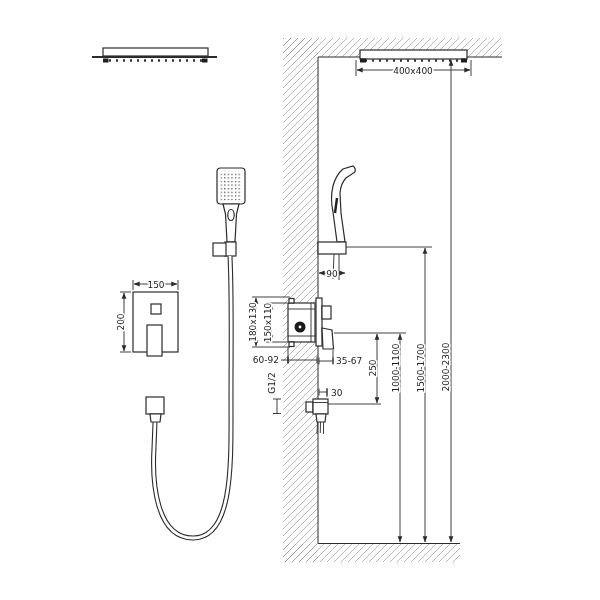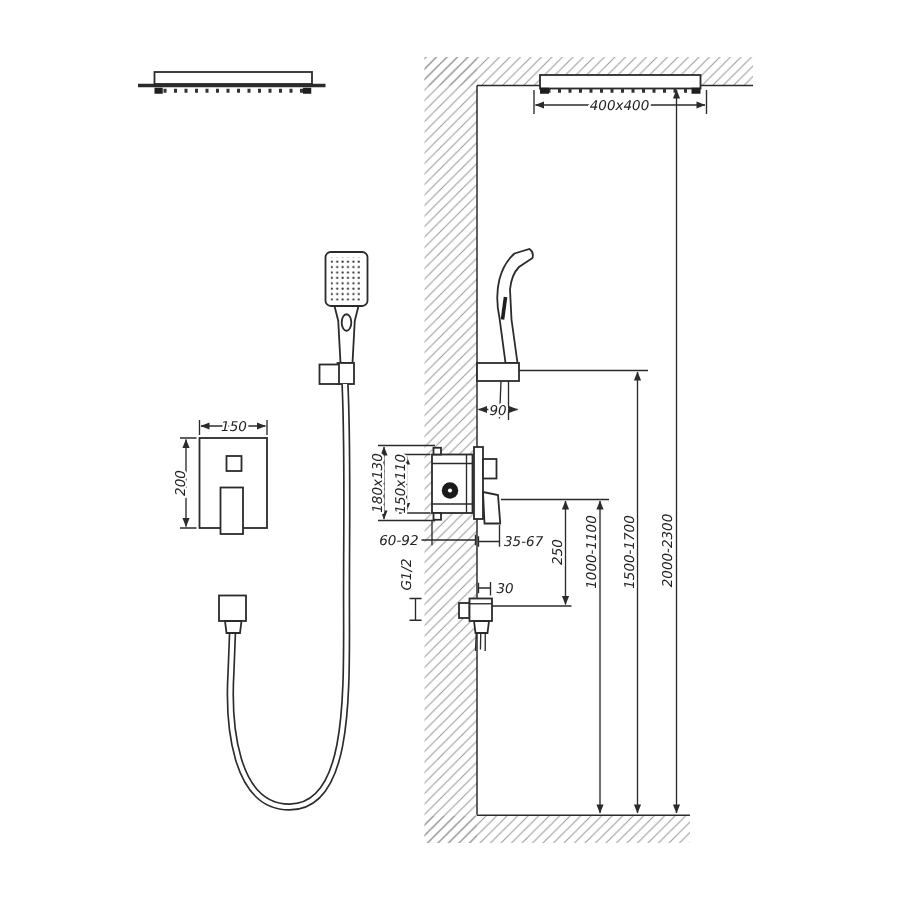--- a/index.html
+++ b/index.html
@@ -1,17 +1,17 @@
 <!DOCTYPE html>
 <html><head>
 <meta charset="utf-8">
 <style>
   html,body{margin:0;padding:0;background:#fff;}
   .stage{position:relative;width:600px;height:600px;background:#fff;overflow:hidden;
-         font-family:"DejaVu Sans", sans-serif;font-style:italic;}
+         font-family:"DejaVu Sans", sans-serif;}
   svg{display:block;}
   .dim-text{font-family:"DejaVu Sans", sans-serif;font-size:9px;fill:#222;
             paint-order:stroke;stroke:#ffffff;stroke-width:3px;stroke-linejoin:round;}
   .ln{stroke:#2b2b2b;stroke-width:1;fill:none;}
   .thin{stroke:#2b2b2b;stroke-width:0.9;fill:none;}
   .part{stroke:#2b2b2b;stroke-width:1.2;fill:#ffffff;}
   .dark{fill:#1f1f1f;stroke:none;}
 </style>
 </head>
 <body>

